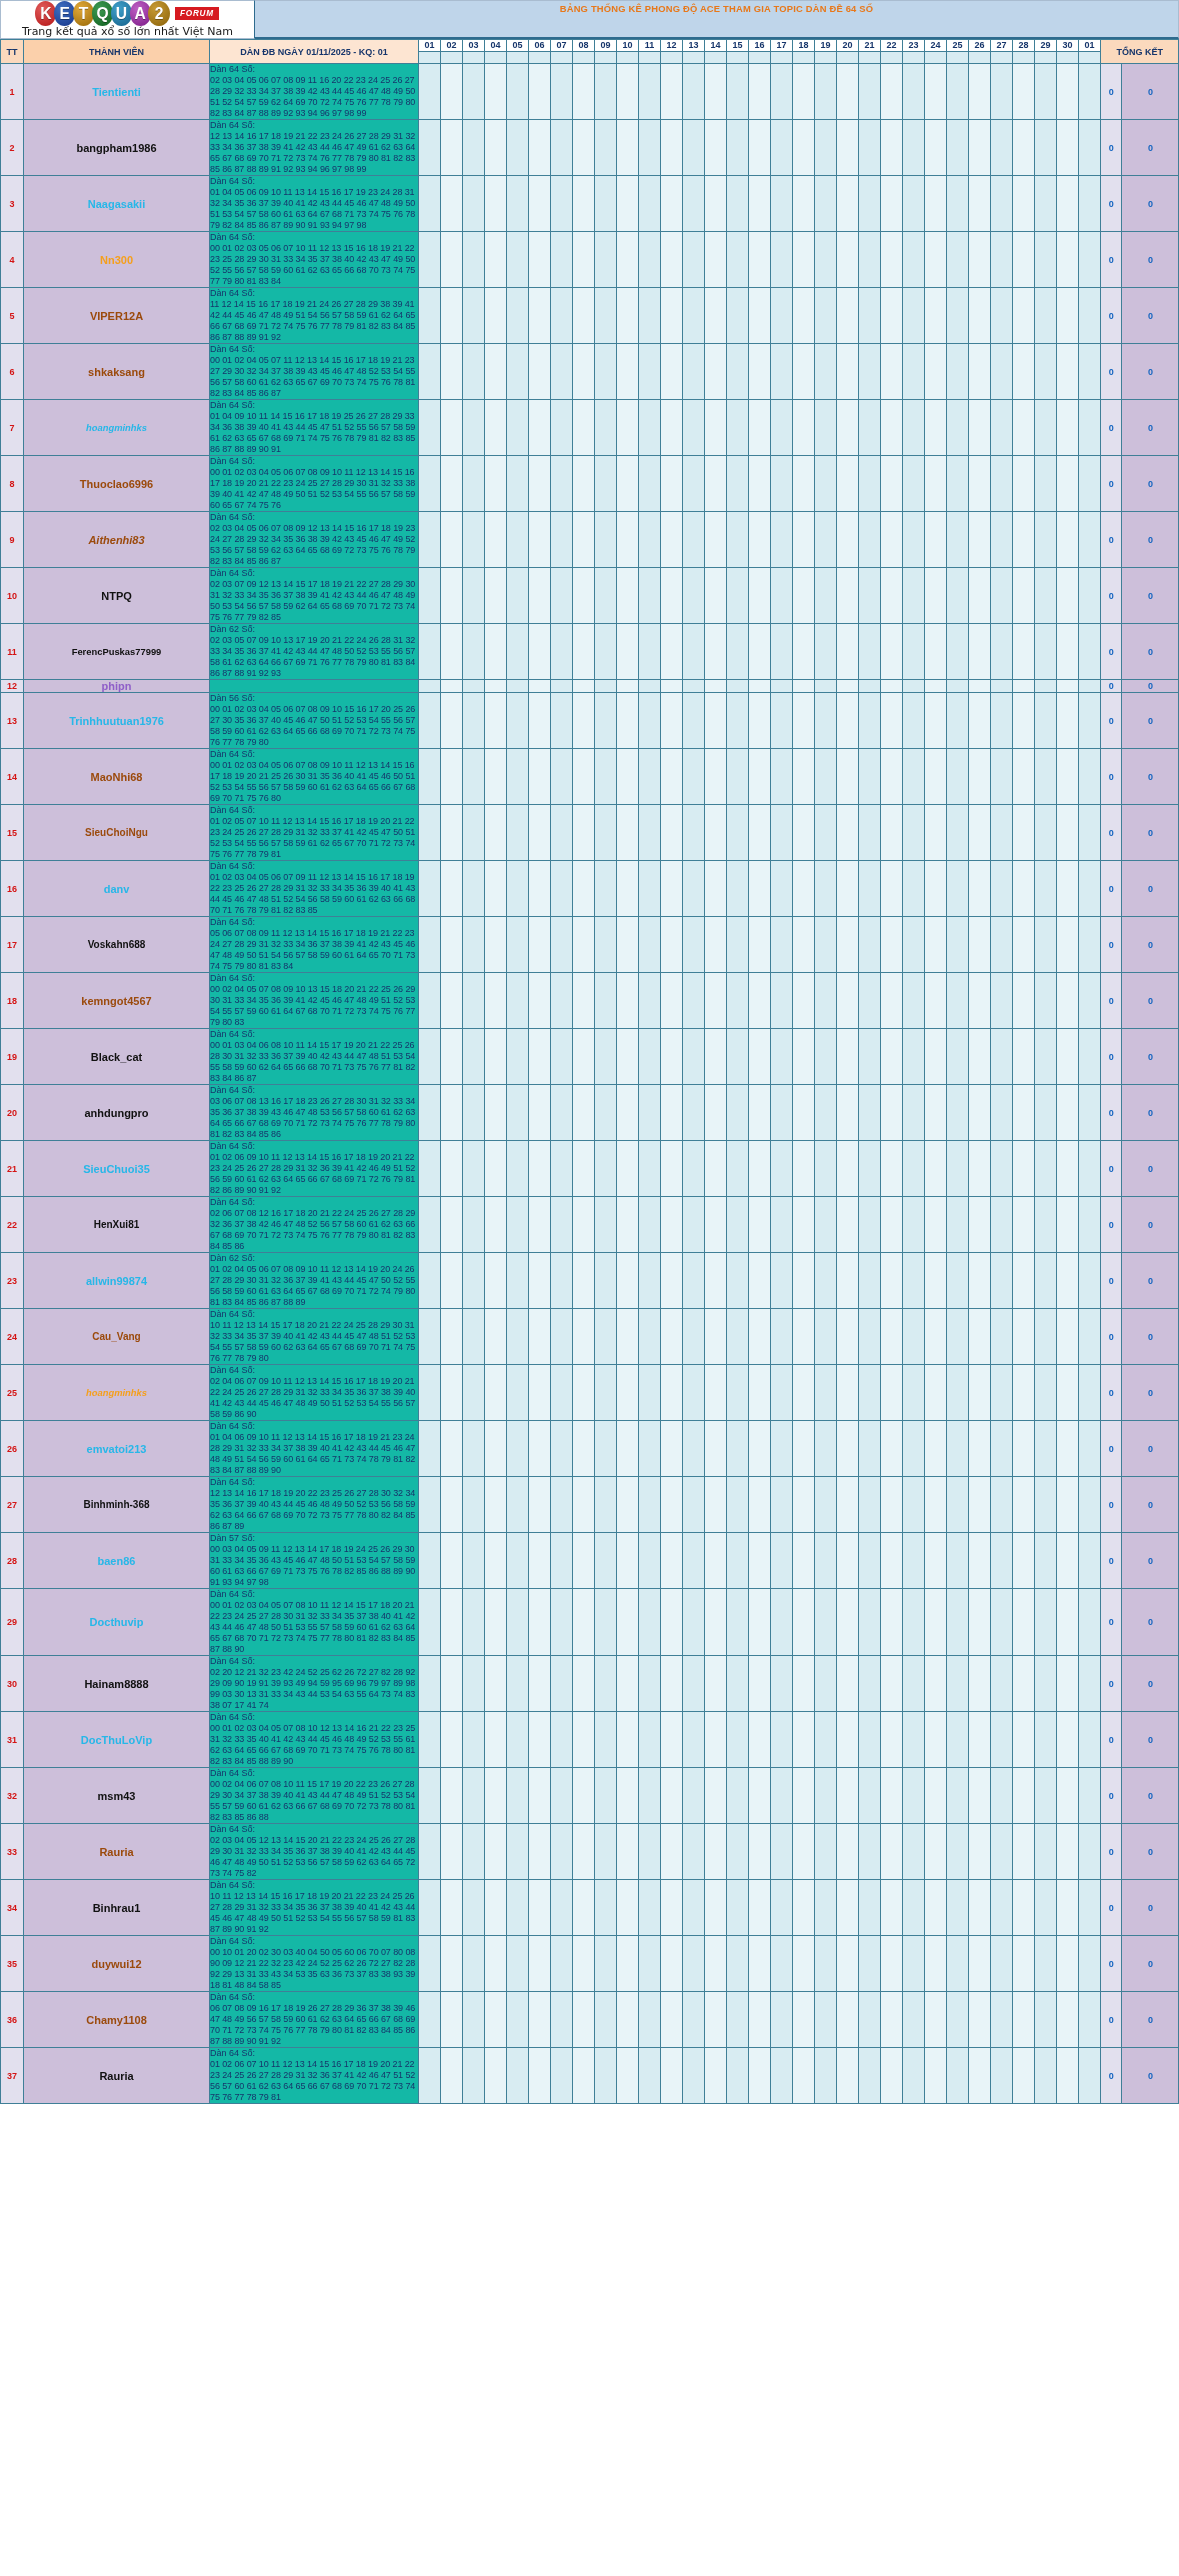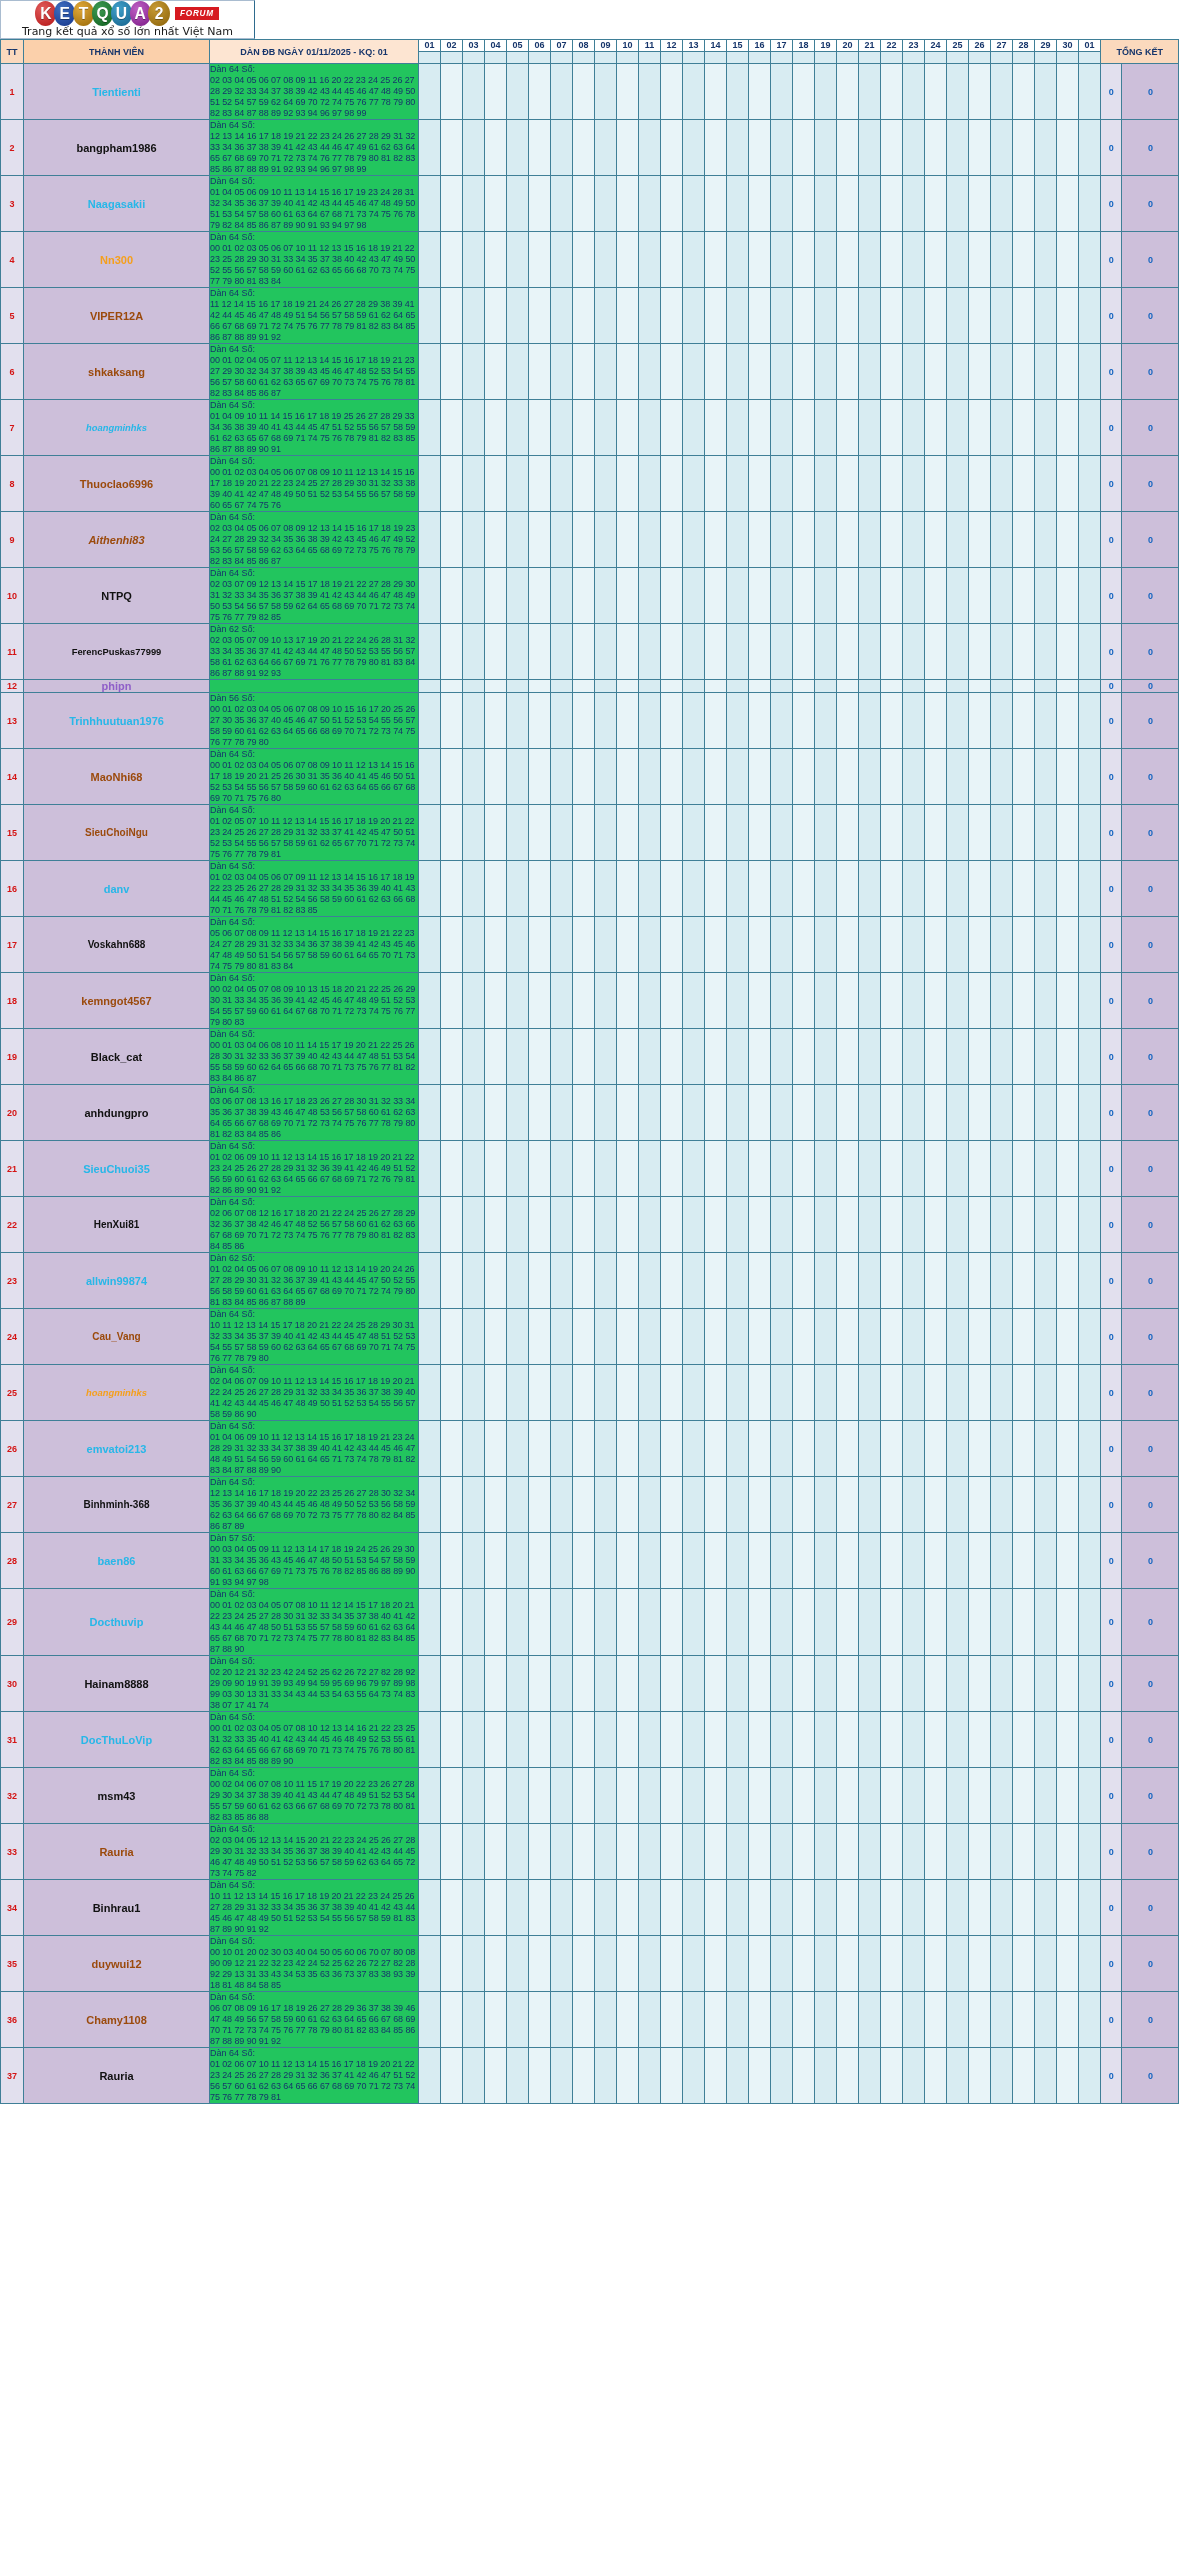--- a/index.html
+++ b/index.html
@@ -87,21 +87,21 @@
   th.hdr-total{background:#fbd9bd;color:#16356b;font-weight:bold;font-size:10px;text-align:center;}
 
   td.tt{
     width:23px;text-align:center;color:#d41414;font-weight:bold;font-size:9px;
     background:#e2e0ee;
   }
   td.member{
     width:186px;text-align:center;background:#cdbfda;padding:1.6px 3.3px;
   }
   td.dan{
-    width:209px;background:#22c55e;padding:1.6px 4.1px;color:#16356b;
+    width:209px;background:#14b8a6;padding:1.6px 4.1px;color:#16356b;
     font-size:9px;line-height:11px;text-align:left;
     font-family:"Liberation Sans",sans-serif;white-space:normal;
   }
   td.dan .dan-label{display:block;}
   td.dan .dan-nums{display:block;letter-spacing:-0.1px;}
   td.daycell{background:#d8ecf2;}
   td.daycell.alt{background:#e8f4f8;}
   td.tot-a{background:#e2e0ee;text-align:center;color:#1565c0;font-weight:bold;font-size:10px;}
   td.tot-b{background:#cdbfda;text-align:center;color:#1565c0;font-weight:bold;font-size:10px;}
 
@@ -128,20 +128,23 @@
           <div class="lg">E</div>
           <div class="lg">T</div>
           <div class="lg">Q</div>
           <div class="lg">U</div>
           <div class="lg">A</div>
           <div class="lg">2</div>
         </div>
         <div class="forum-tag">FORUM</div>
       </div>
       <div class="tagline">Trang kết quả xổ số lớn nhất Việt Nam</div>
+    </div>
+    <div class="title-cell">
+      <span>BẢNG THỐNG KÊ PHONG ĐỘ ACE THAM GIA TOPIC DÀN ĐỀ 64 SỐ</span>
     </div>
   </div>
 
   <div class="monthband">
     <div class="month-left"></div>
   </div>
 
   <table class="grid">
     <colgroup id="cols">
         <col style="width: 23px;">

